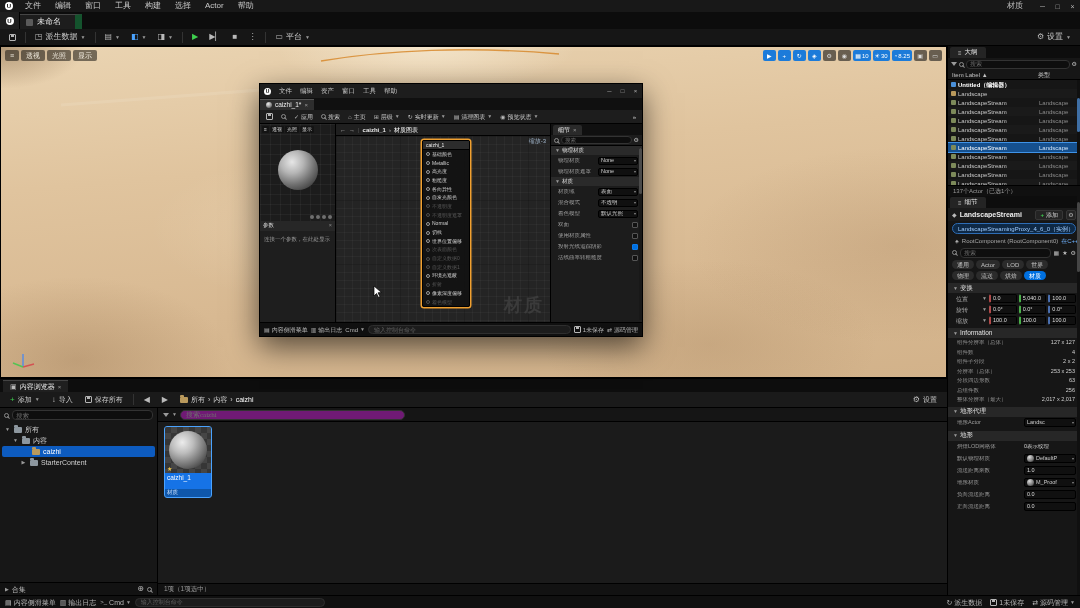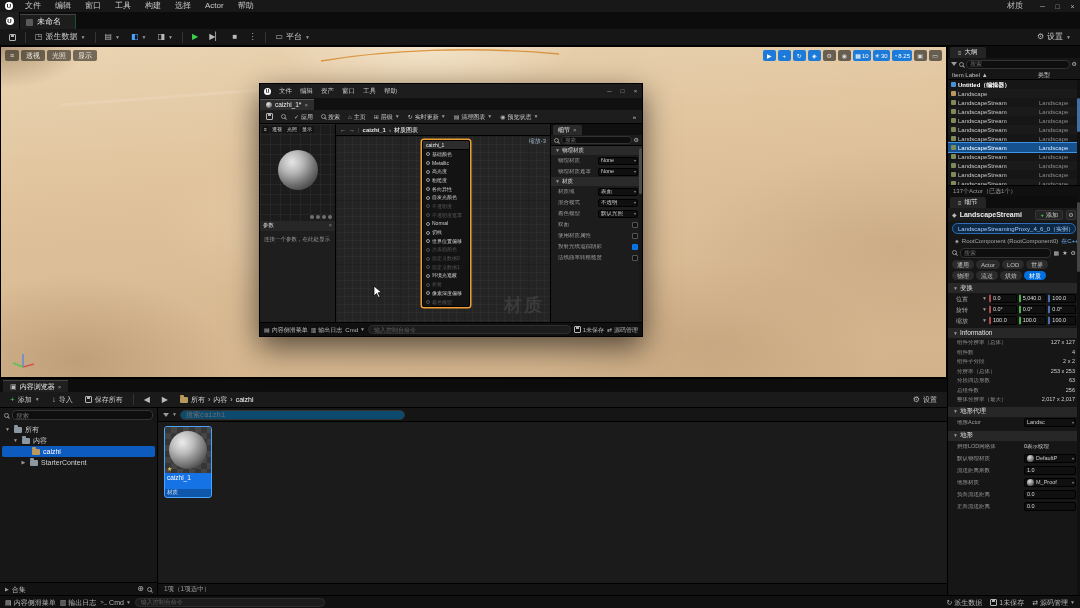--- a/index.html
+++ b/index.html
@@ -9,21 +9,21 @@
   
   .menubar{height:12px;background:#181818;display:flex;align-items:center;font-size:8px;color:#c9c9c9;flex:0 0 auto;}
   .ue-circle{width:8px;height:8px;border-radius:50%;background:#fff;color:#000;font-size:6px;font-weight:bold;display:flex;align-items:center;justify-content:center;margin:0 5px;}
   .menu-item{padding:0 7px;height:12px;display:flex;align-items:center;white-space:nowrap;}
   .menubar-right{margin-left:auto;display:flex;align-items:center;}
   .doc-title{color:#bdbdbd;margin-right:12px;}
   .win-btn{width:15px;text-align:center;color:#b5b5b5;font-size:7px;}
   
   .tabbar{height:17px;background:#0c0c0c;display:flex;align-items:flex-end;flex:0 0 auto;}
   .proj-badge{width:20px;height:17px;background:#1e1e1e;display:flex;align-items:center;justify-content:center;border-right:1px solid #000;}
-  .level-tab{height:15px;background:#1d1d1d;border-top:1px solid #454545;border-right:1px solid #14532d;display:flex;align-items:center;padding:0 14px 0 6px;font-size:8px;color:#ececec;gap:4px;}
+  .level-tab{height:15px;background:#1d1d1d;border-top:1px solid #454545;border-right:7px solid #14532d;display:flex;align-items:center;padding:0 14px 0 6px;font-size:8px;color:#ececec;gap:4px;}
   .tab-ic{width:7px;height:7px;background:#5a5a5a;border-radius:1px;display:inline-block;}
   
   .toolbar{height:17px;background:#161616;border-bottom:1px solid #000;display:flex;align-items:center;font-size:8px;gap:1px;padding:0 4px;flex:0 0 auto;}
   .tb-btn{display:flex;align-items:center;gap:3px;padding:0 5px;height:15px;color:#cfcfcf;white-space:nowrap;}
   .tb-sep{width:1px;height:11px;background:#333;margin:0 3px;}
   .caret{font-size:5px;color:#999;}
   .glyph{font-size:8px;color:#b9b9b9;}
   .glyph.blue{color:#4aa3ff;}
   .glyph.green{color:#3ecf4e;}
   .toolbar-right{margin-left:auto;}
@@ -180,21 +180,21 @@
   .cb-body{flex:1;display:flex;min-height:0;}
   .cb-left{width:158px;background:#171717;border-right:1px solid #000;display:flex;flex-direction:column;min-width:0;}
   .cb-lsearch{height:14px;display:flex;align-items:center;gap:3px;padding:0 4px;flex:0 0 auto;}
   .tree{padding:2px 0;flex:1;min-height:0;}
   .tree-row{height:11px;display:flex;align-items:center;gap:3px;font-size:7px;color:#cfcfcf;padding-right:4px;white-space:nowrap;overflow:hidden;}
   .tree-row .exp{width:7px;text-align:center;font-size:5px;color:#9a9a9a;flex:0 0 auto;}
   .tree-row.sel{background:#0d5bbf;color:#fff;border-radius:2px;margin:0 2px;}
   .cb-collections{height:13px;background:#121212;border-top:1px solid #000;display:flex;align-items:center;gap:3px;padding:0 5px;font-size:7px;color:#b5b5b5;flex:0 0 auto;}
   .cb-main{flex:1;display:flex;flex-direction:column;min-width:0;}
   .cb-filter{height:14px;display:flex;align-items:center;gap:3px;padding:0 5px;border-bottom:1px solid #000;flex:0 0 auto;}
-  .cb-search{width:225px;height:10px;background:#0c4a6e;border:1px solid #333;border-radius:5px;font-size:7px;color:#bbb;padding:0 5px;font-family:Liberation Mono, monospace;}
+  .cb-search{width:225px;height:10px;background:#701a75;border:1px solid #333;border-radius:5px;font-size:7px;color:#bbb;padding:0 5px;font-family:Liberation Serif, serif;}
   .cb-search::placeholder{color:#6e6e6e;}
   .cb-grid{flex:1;padding:5px 7px;min-height:0;background:#1b1b1b;}
   .asset{width:46px;outline:1px solid #4aa3ff;border-radius:2px;overflow:hidden;background:#1673e6;}
   .asset-thumb{width:46px;height:46px;position:relative;background:repeating-conic-gradient(#454545 0% 25%,#363636 0% 50%);background-size:12px 12px;}
   .asset-sphere{position:absolute;left:4px;top:4px;width:38px;height:38px;border-radius:50%;background:radial-gradient(circle at 35% 30%,#ececec 0%,#bdbdbd 30%,#757575 62%,#2e2e2e 92%);}
   .asset-star{position:absolute;left:2px;bottom:1px;color:#e8c14a;font-size:6px;}
   .asset-name{font-size:6.5px;color:#fff;padding:2px 2px 7px 2px;background:#1673e6;white-space:nowrap;overflow:hidden;}
   .asset-type{height:8px;background:#0f57ab;color:#cfe4ff;font-size:5.5px;display:flex;align-items:center;padding:0 2px;}
   .cb-foot{height:12px;background:#121212;border-top:1px solid #000;display:flex;align-items:center;padding:0 6px;font-size:6.5px;color:#9a9a9a;flex:0 0 auto;}
   

